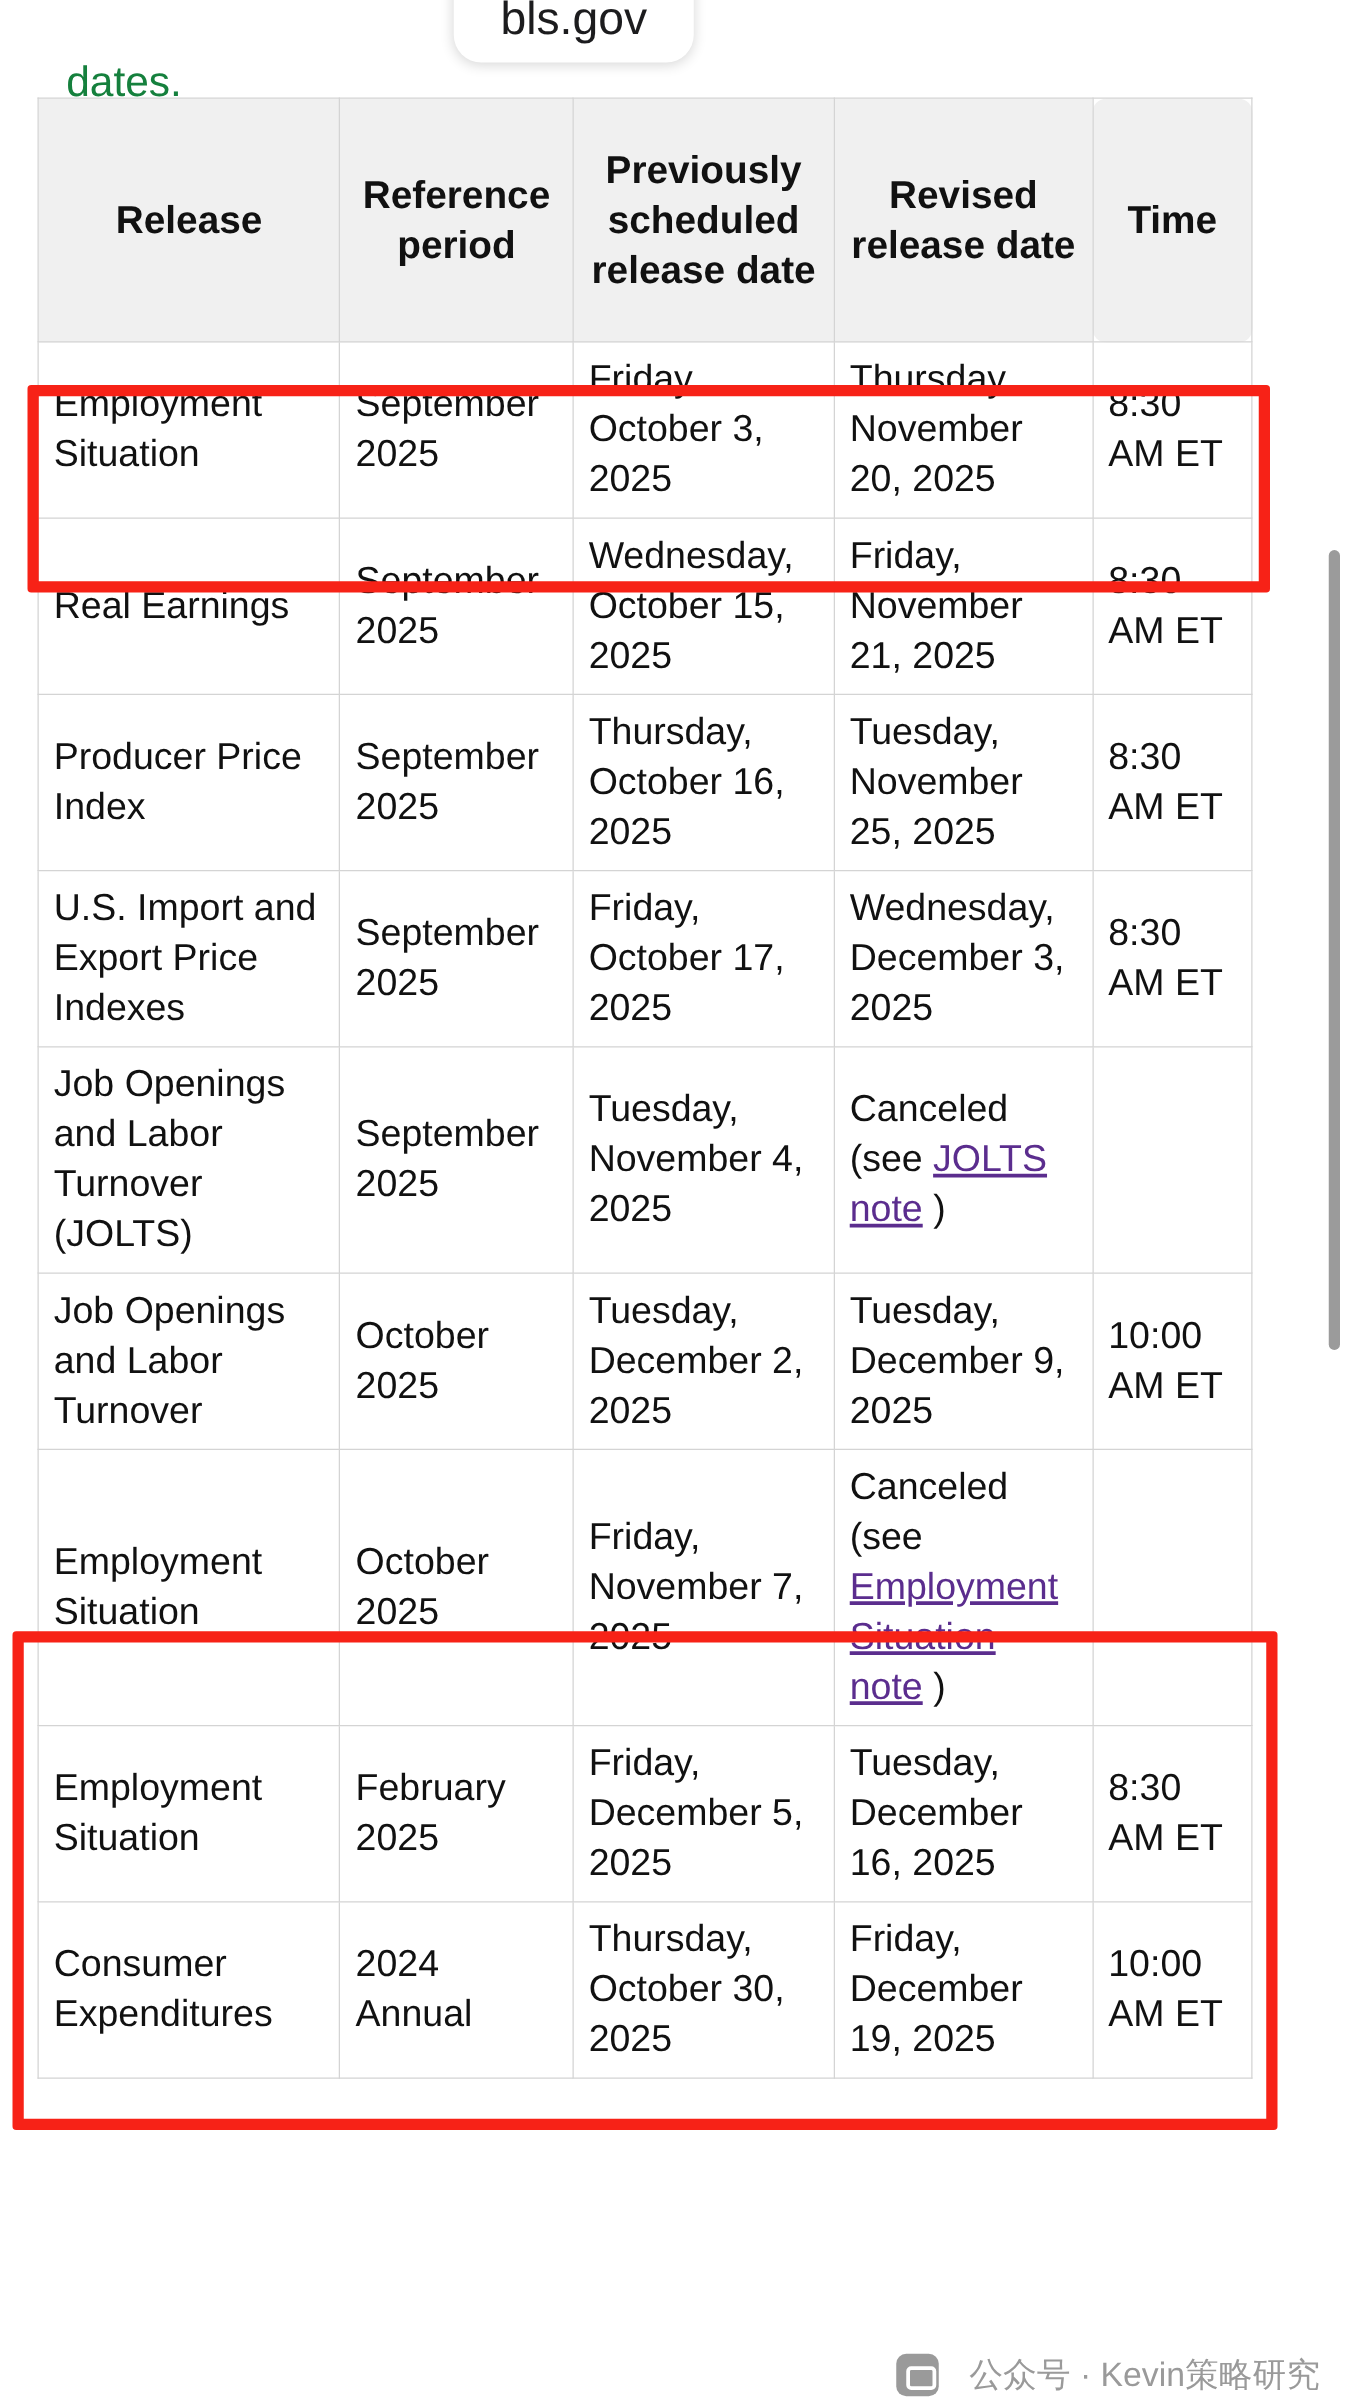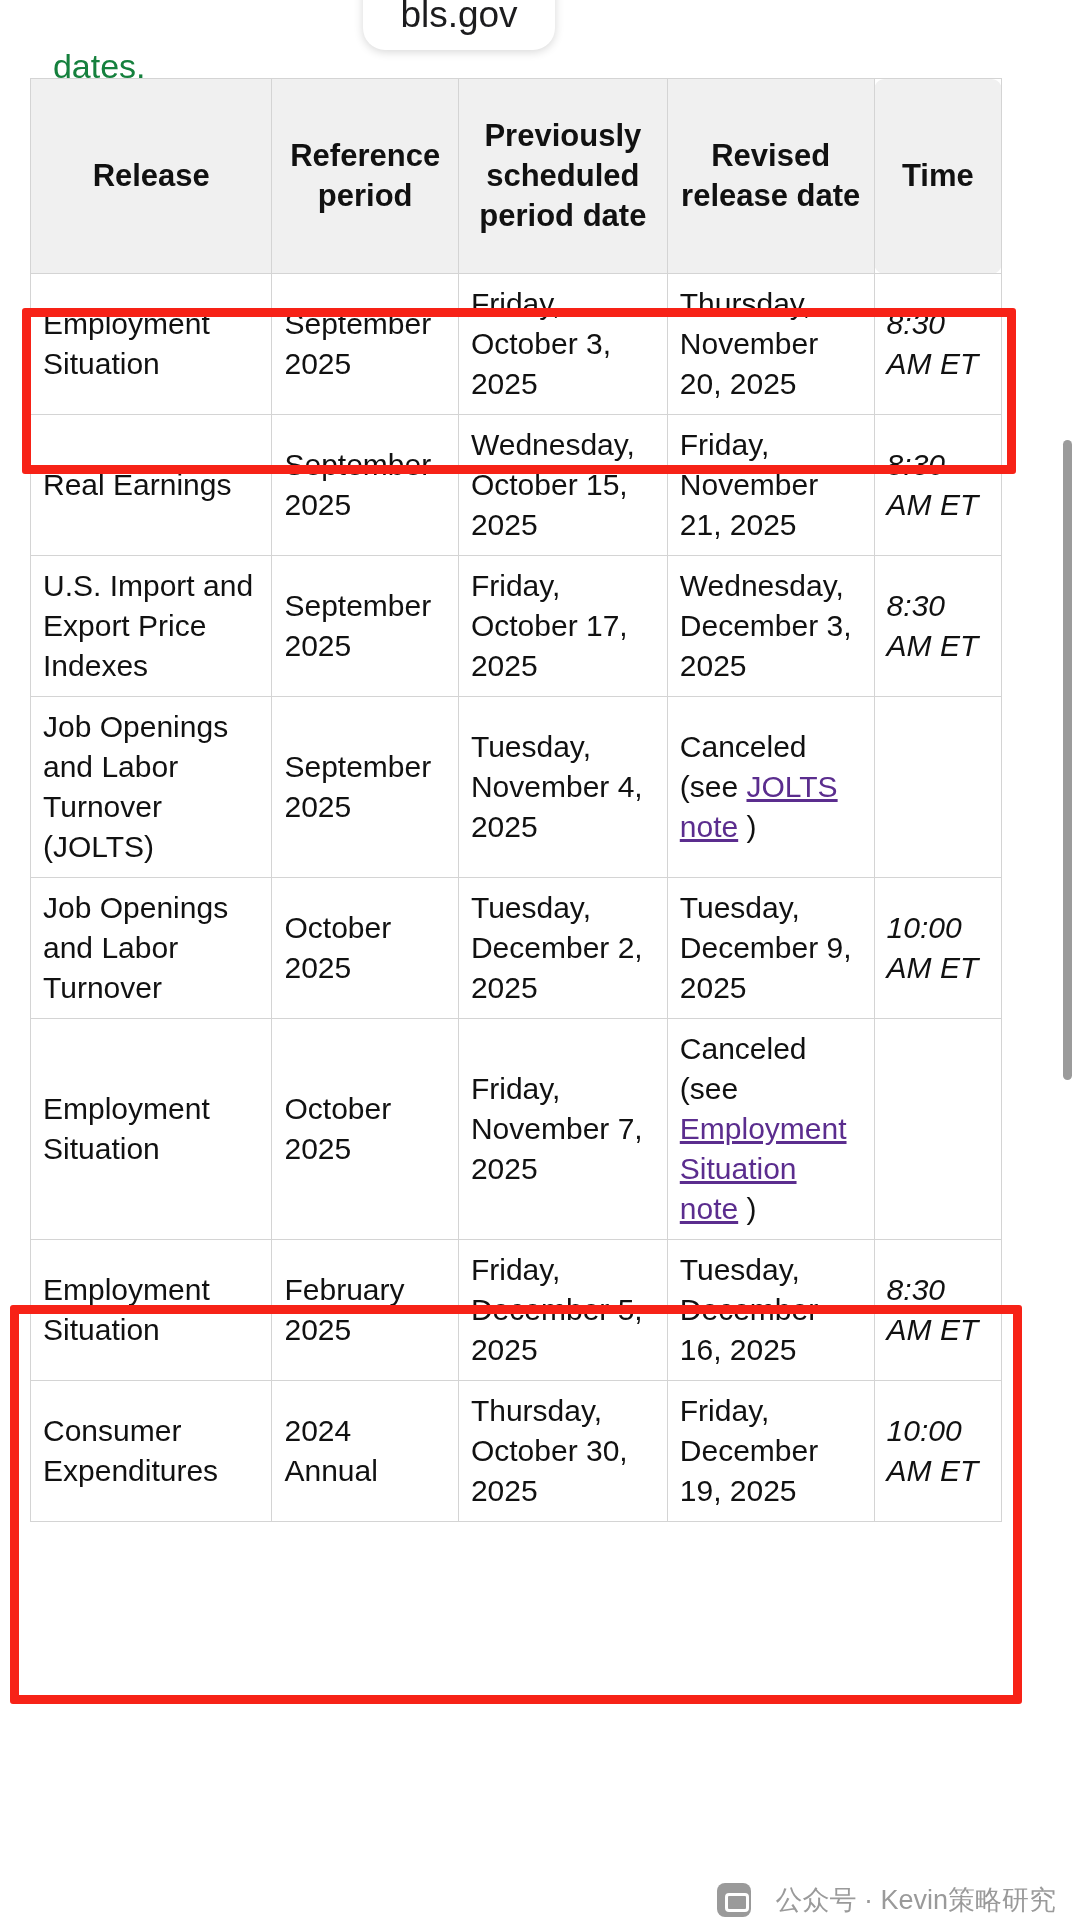--- a/index.html
+++ b/index.html
@@ -81,21 +81,20 @@
   th.col-prev    { width: 180px; }
   th.col-rev     { width: 178px; }
   th.col-time    { width: 100px; border-radius: 11px; }
 
   table.release-table tbody td {
     text-align: left;
     background: #ffffff;
   }
   table.release-table tbody td.time {
     white-space: normal;
-    font-style: italic;
   }
   .lnk {
     color: #5b2d8e;
     text-decoration: underline;
   }
 
   
   .redbox {
     position: absolute;
     border: 9px solid #f72217;
@@ -155,21 +154,21 @@
 <div class="url-pill">
   <span>bls.gov</span>
 </div>
 
 <div class="table-wrap">
   <table class="release-table">
     <thead>
       <tr>
         <th class="col-release">Release</th>
         <th class="col-ref">Reference period</th>
-        <th class="col-prev">Previously scheduled period date</th>
+        <th class="col-prev">Previously scheduled release date</th>
         <th class="col-rev">Revised release date</th>
         <th class="col-time">Time</th>
       </tr>
     </thead>
     <tbody>
 
       <tr>
         <td>Employment Situation</td>
         <td>September 2025</td>
         <td>Friday, October 3, 2025</td>
@@ -178,20 +177,27 @@
       </tr>
 
       <tr>
         <td>Real Earnings</td>
         <td>September 2025</td>
         <td>Wednesday, October 15, 2025</td>
         <td>Friday, November 21, 2025</td>
         <td class="time">8:30 AM ET</td>
       </tr>
 
+      <tr>
+        <td>Producer Price Index</td>
+        <td>September 2025</td>
+        <td>Thursday, October 16, 2025</td>
+        <td>Tuesday, November 25, 2025</td>
+        <td class="time">8:30 AM ET</td>
+      </tr>
 
       <tr>
         <td>U.S. Import and Export Price Indexes</td>
         <td>September 2025</td>
         <td>Friday, October 17, 2025</td>
         <td>Wednesday, December 3, 2025</td>
         <td class="time">8:30 AM ET</td>
       </tr>
 
       <tr>

